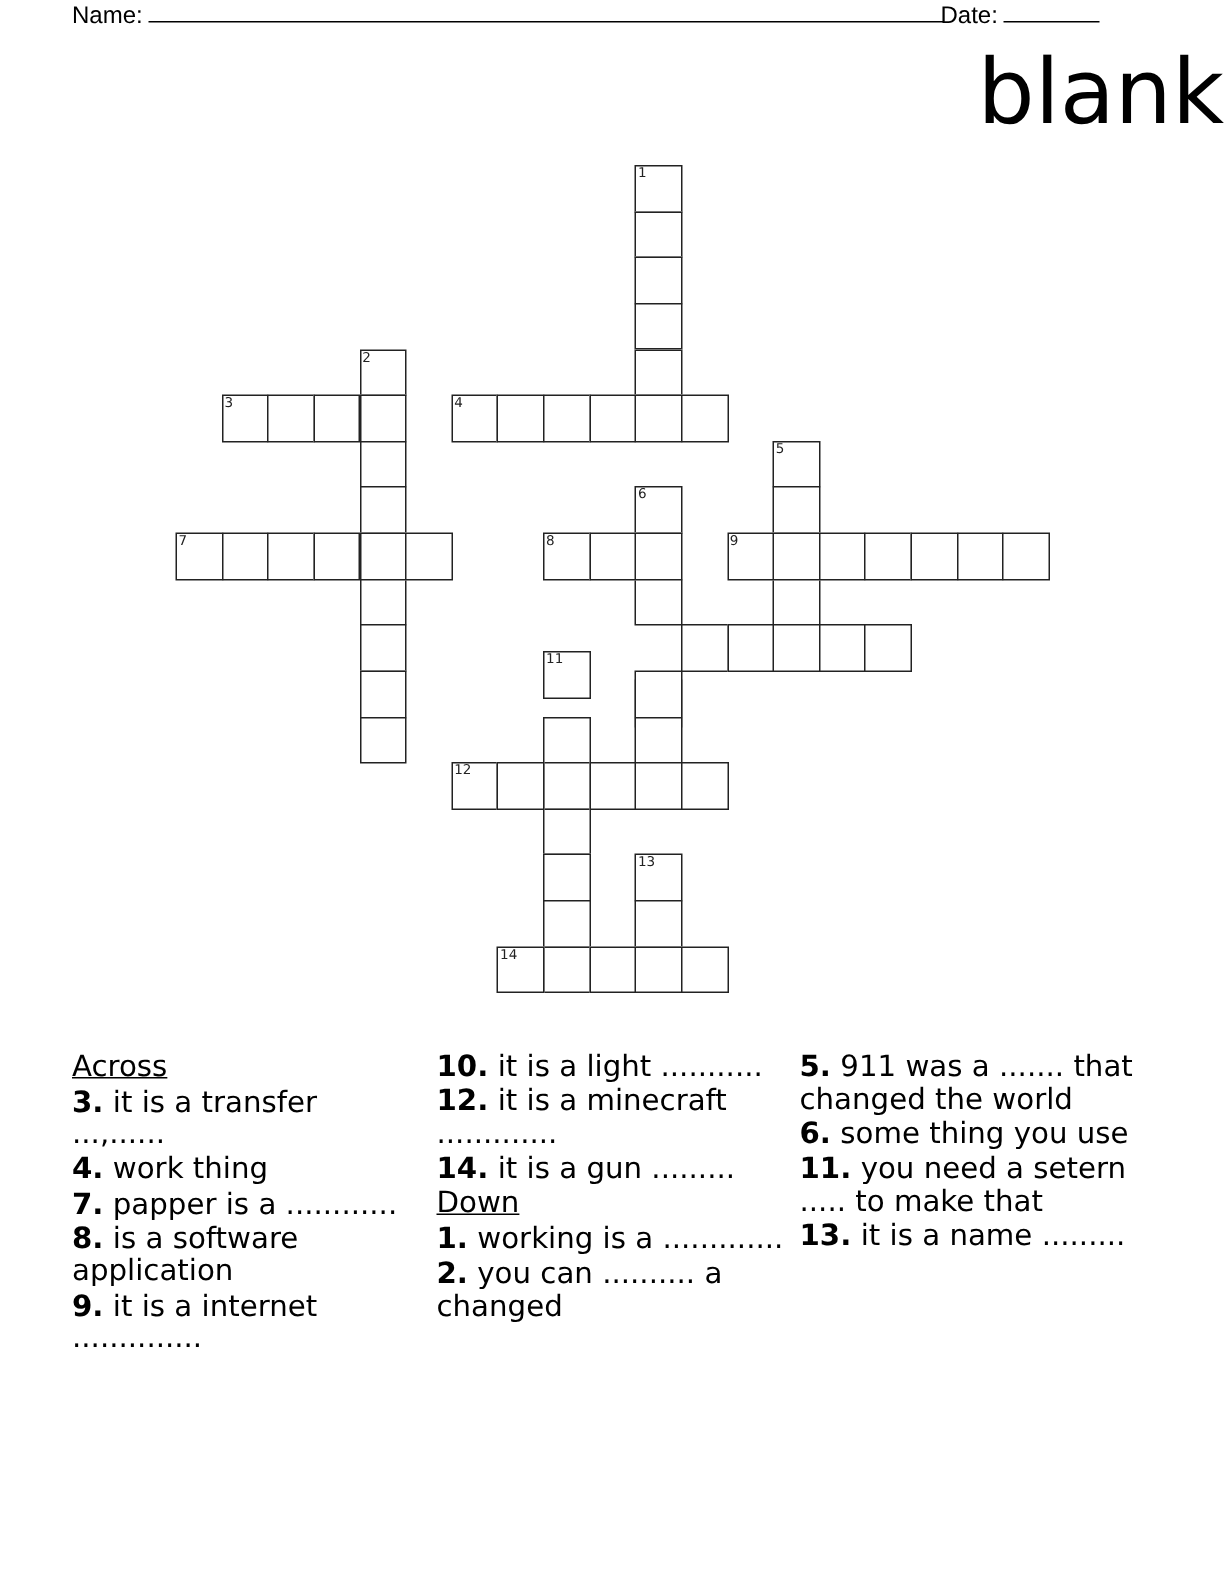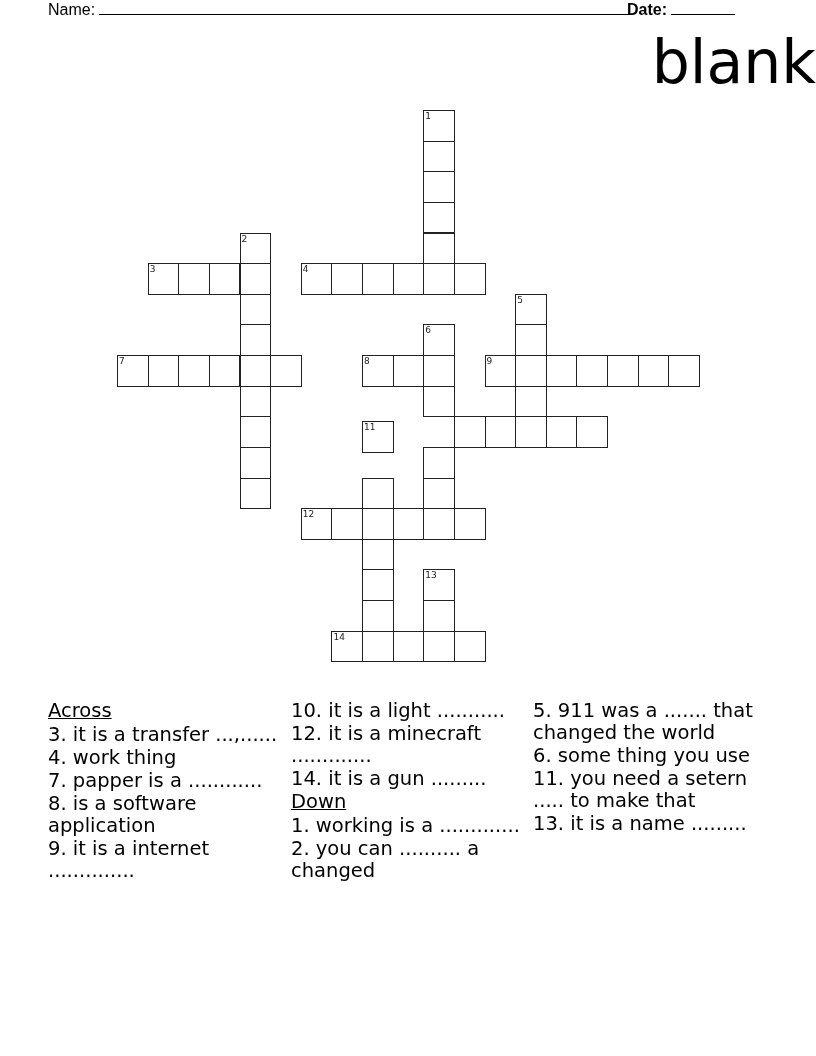--- a/index.html
+++ b/index.html
@@ -6,29 +6,29 @@
     body { width: 816px; height: 1056px; position: relative; overflow: hidden; font-family: "DejaVu Sans", sans-serif; color: #000; }
     .hdr { position: absolute; top: 0; font-family: "Liberation Sans", sans-serif; font-size: 16px; line-height: 18px; white-space: nowrap; }
     .hdr .line { display: inline-block; border-bottom: 1px solid #000; height: 14px; vertical-align: baseline; margin-left: 4px; }
     #title { position: absolute; top: 30px; left: 0; width: 816px; text-align: right; font-family: "DejaVu Sans", sans-serif; font-size: 60px; line-height: 64px; }
     #grid { position: absolute; left: 0; top: 0; width: 816px; height: 680px; }
     .cell { position: absolute; box-sizing: border-box; width: 31.6px; height: 31.6px; border: 1.6px solid #222; background: #fff; }
     .cell .num { position: absolute; left: 1px; top: 0px; font-size: 9px; line-height: 10px; font-family: "DejaVu Sans", sans-serif; color: #222; }
     .col { position: absolute; top: 700px; font-family: "DejaVu Sans", sans-serif; font-size: 19.5px; line-height: 21.5px; }
     .col .head { font-weight: normal; text-decoration: underline; margin-bottom: 2px; }
     .clue { margin-bottom: 1.8px; }
-    .clue b { font-weight: normal; }
+    .clue b { font-weight: bold; }
   </style>
 </head>
 <body>
 
 <div class="hdr" style="left:48px;">
   <span>Name:</span><span class="line" style="width:530px;"></span>
 </div>
-<div class="hdr" style="left:627px;font-weight:bold;">
+<div class="hdr" style="left:627px;">
   <span>Date:</span><span class="line" style="width:64px;"></span>
 </div>
 
 <div id="title">blank</div>
 
 <div id="grid">
     <div class="cell" style="left: 423.3px; top: 110px;">
       <span class="num">1</span>
     </div>
     <div class="cell" style="left: 423.3px; top: 140.63px;"></div>
@@ -93,21 +93,21 @@
     </div>
     <div class="cell" style="left: 545.82px; top: 355.04px;"></div>
     <div class="cell" style="left: 576.45px; top: 355.04px;"></div>
     <div class="cell" style="left: 607.08px; top: 355.04px;"></div>
     <div class="cell" style="left: 637.71px; top: 355.04px;"></div>
     <div class="cell" style="left: 668.34px; top: 355.04px;"></div>
     <div class="cell" style="left: 453.93px; top: 416.3px;"></div>
     <div class="cell" style="left: 484.56px; top: 416.3px;"></div>
     <div class="cell" style="left: 545.82px; top: 416.3px;"></div>
     <div class="cell" style="left: 576.45px; top: 416.3px;"></div>
-    <div class="cell" style="left: 362.04px; top: 421px;">
+    <div class="cell" style="left: 362.04px; top: 434px;">
       <span class="num">11</span>
     </div>
     <div class="cell" style="left: 362.04px; top: 477.56px;"></div>
     <div class="cell" style="left: 362.04px; top: 508.19px;"></div>
     <div class="cell" style="left: 362.04px; top: 538.82px;"></div>
     <div class="cell" style="left: 362.04px; top: 569.45px;"></div>
     <div class="cell" style="left: 362.04px; top: 600.08px;"></div>
     <div class="cell" style="left: 362.04px; top: 630.71px;"></div>
     <div class="cell" style="left: 300.78px; top: 508.19px;">
       <span class="num">12</span>

